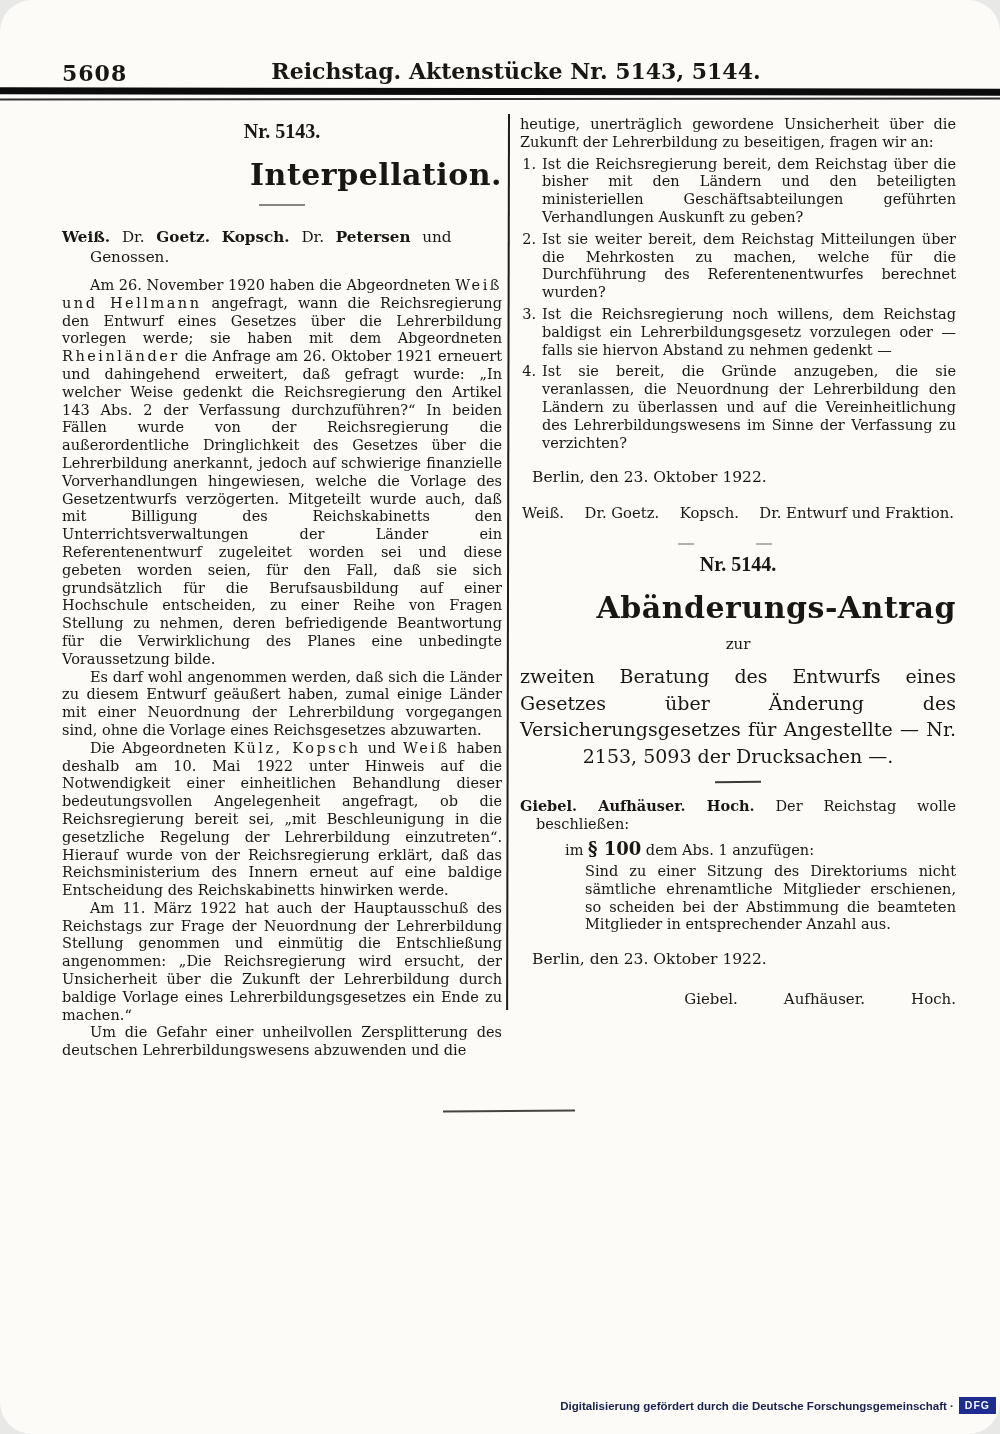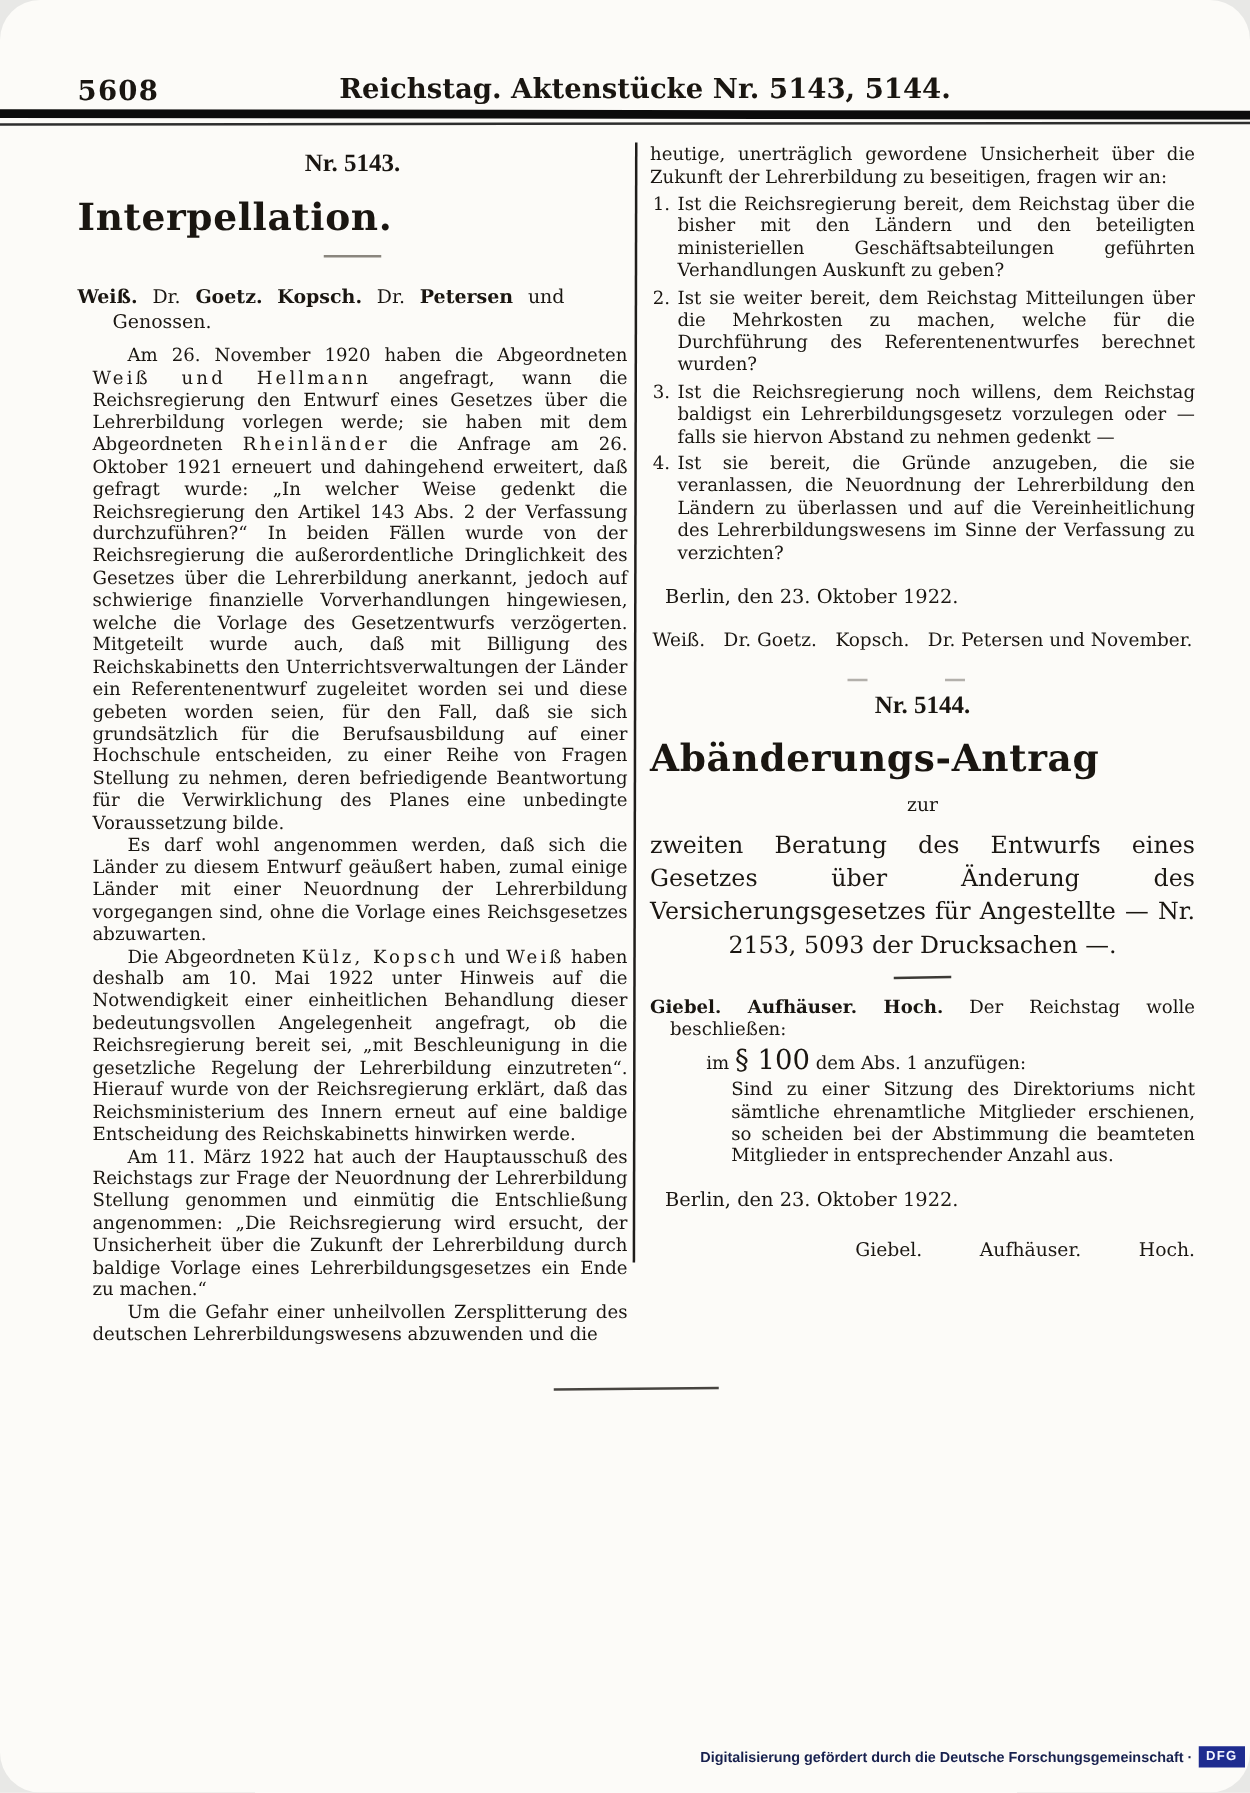--- a/index.html
+++ b/index.html
@@ -16,27 +16,27 @@
   .pagenum{position:absolute;top:60px;left:62px;font-size:22px;font-weight:600;letter-spacing:1px;}
   .runhead{position:absolute;top:58px;left:0;width:1000px;text-align:center;font-size:22px;font-weight:600;margin-left:16px;}
   .rule-thick{position:absolute;top:88px;left:0;width:1000px;height:7px;background:#0c0c0c;transform:rotate(.08deg);}
   .rule-thin{position:absolute;top:98px;left:0;width:1000px;height:2px;background:#2e2e2e;transform:rotate(-.06deg);}
   
   .col-divider{position:absolute;left:508px;top:114px;width:2px;height:896px;background:#1f1d1a;transform:rotate(.12deg);transform-origin:top;}
   .col-left{position:absolute;left:62px;top:112px;width:440px;}
   .col-right{position:absolute;left:520px;top:112px;width:436px;}
   
   .doc-num{text-align:center;font-size:20px;font-weight:bold;margin:8px 0 0 0;font-family:Liberation Serif, serif;}
-  .doc-title{text-align:left;font-size:30px;font-weight:bold;margin:14px 0 0 0;letter-spacing:.5px;}
+  .doc-title{text-align:right;font-size:30px;font-weight:bold;margin:14px 0 0 0;letter-spacing:.5px;}
   .title-rule{width:46px;height:2px;background:#8a867e;margin:12px auto 0 auto;}
   .body-p{font-size:14.5px;line-height:17.8px;text-align:justify;margin:0;}
-  .indent{text-indent:28px;margin-left:12px;}
+  .indent{text-indent:28px;}
   .rb{font-weight:bold;}
   .rs{letter-spacing:2.5px;}
-  .rbig{font-weight:normal;font-size:22px;}
+  .rbig{font-weight:bold;font-size:18px;}
   
   .sig-head{font-size:15.2px;line-height:19.5px;margin:22px 0 10px 0;word-spacing:7px;
             padding-left:28px;text-indent:-28px;}
   
   .cont-p{font-size:14.5px;line-height:17.8px;text-align:justify;margin:4px 0 2px 0;}
   .q-item{display:flex;margin-top:4px;}
   .q-num{width:22px;flex:0 0 22px;font-size:14.5px;line-height:17.8px;text-align:right;padding-right:6px;box-sizing:border-box;}
   .q-text{flex:1;font-size:14.5px;line-height:17.8px;text-align:justify;}
   .dateline{font-size:15.5px;margin:16px 0 0 12px;}
   .sig-row{display:flex;justify-content:space-between;margin-top:18px;font-size:14.8px;padding:0 2px;}
@@ -101,21 +101,21 @@
       <span class="q-num">4.</span>
       <div class="q-text">Ist sie bereit, die Gründe anzugeben, die sie veranlassen, die Neuordnung der Lehrerbildung den Ländern zu überlassen und auf die Vereinheitlichung des Lehrerbildungswesens im Sinne der Verfassung zu verzichten?</div>
     </div>
 
     <div class="dateline">Berlin, den 23. Oktober 1922.</div>
 
     <div class="sig-row">
       <span>Weiß.</span>
       <span>Dr. Goetz.</span>
       <span>Kopsch.</span>
-      <span>Dr. Petersen und November.</span>
+      <span>Dr. Entwurf und Fraktion.</span>
     </div>
 
     <div class="faded-marks">
         <span></span>
         <span></span>
       </div>
 
     <div class="doc-num">Nr. 5144.</div>
     <div class="doc-title">Abänderungs-Antrag</div>
     <div style="text-align:center;font-size:15px;margin-top:10px;">zur</div>

